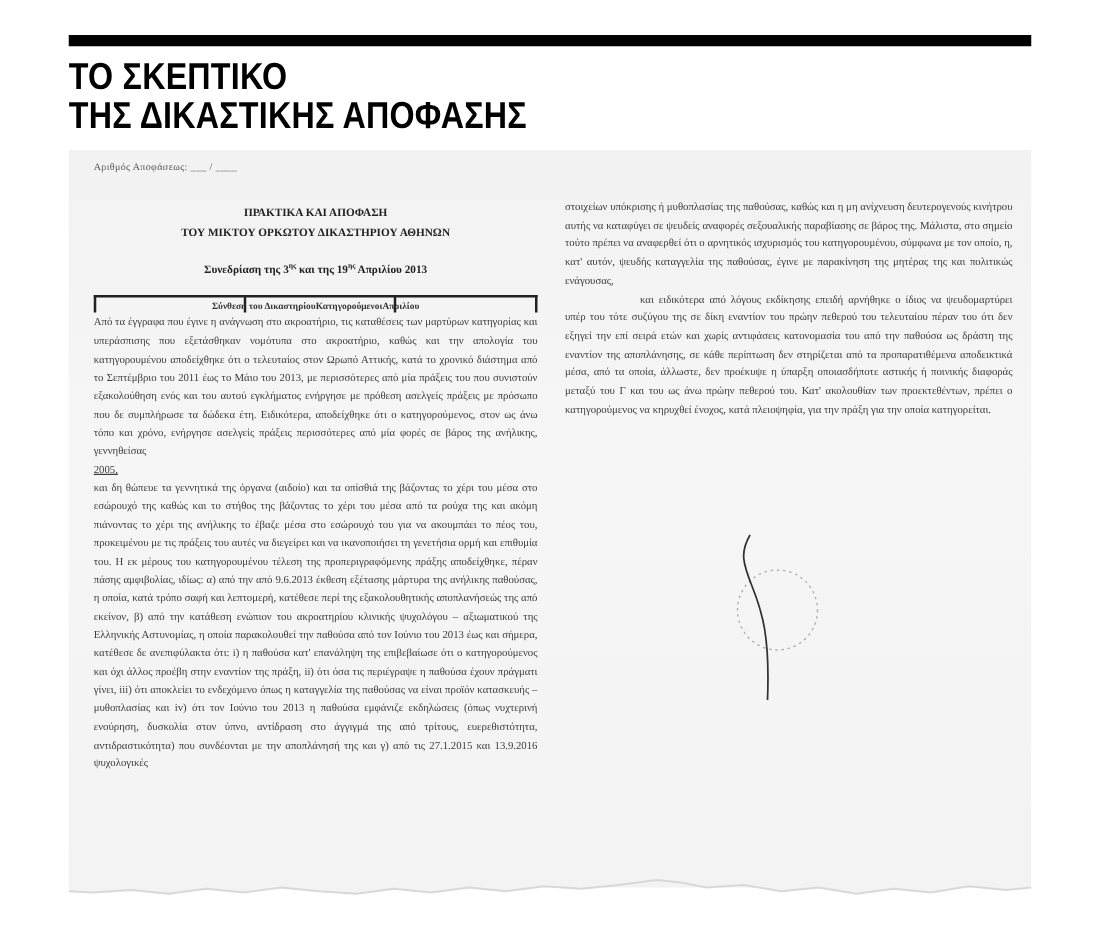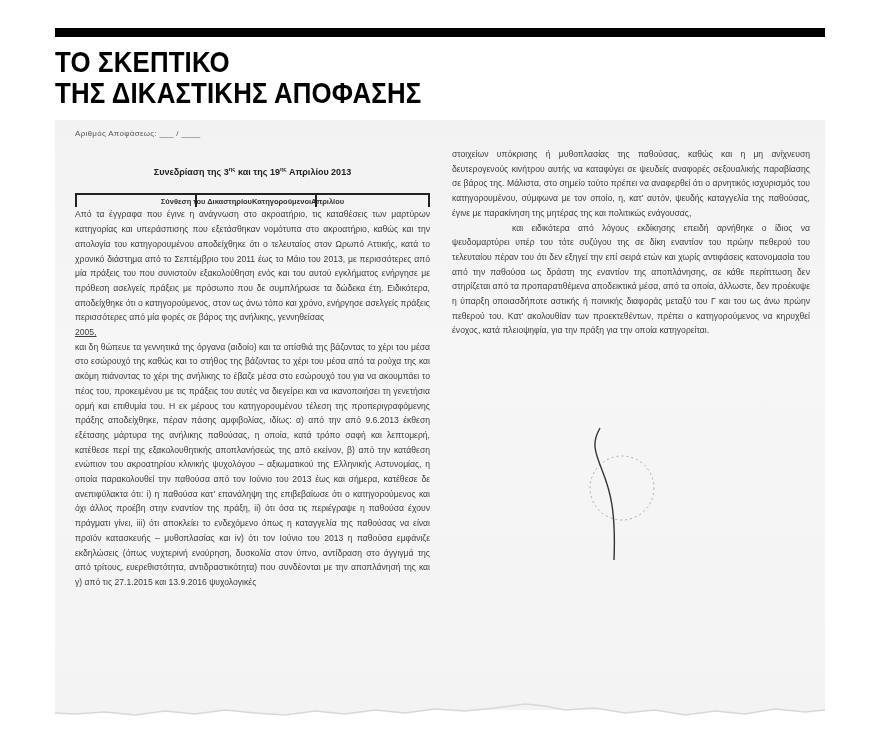--- a/index.html
+++ b/index.html
@@ -2,23 +2,23 @@
 <html><head>
 <meta charset="utf-8">
 <style>
   html, body { margin:0; padding:0; background:#ffffff; }
   body { width:880px; height:746px; position:relative; overflow:hidden; font-family:"Liberation Sans", sans-serif; }
   .topbar { position:absolute; left:55px; top:28px; width:770px; height:9px; background:#000; }
   .headline { position:absolute; left:55px; top:46px; margin:0; font-family:"Liberation Sans", sans-serif; font-weight:bold; font-size:30px; line-height:31px; color:#000; transform:scaleX(0.86); transform-origin:left top; letter-spacing:0.2px; }
   .headline span { display:block; }
   .paper { position:absolute; left:55px; top:120px; width:770px; height:590px; background:linear-gradient(#f2f2f2, #f6f6f6 40%, #f3f3f3); }
   .torn { position:absolute; left:55px; top:680px; width:770px; height:50px; }
-  .col { position:absolute; font-family:Liberation Sans, sans-serif; font-size:8.6px; line-height:14.7px; color:#3c3c3c; text-align:justify; }
+  .col { position:absolute; font-family:Liberation Serif, serif; font-size:8.6px; line-height:14.7px; color:#3c3c3c; text-align:justify; }
   .left { left:75px; width:355px; top:127px; }
-  .right { left:452px; width:358px; top:147px; }
+  .right { left:452px; width:358px; top:158px; }
   .case-no { font-size:8px; color:#555; letter-spacing:0.3px; margin-bottom:20px; filter:blur(0.5px); }
   .doc-title { text-align:center; font-weight:bold; color:#222; font-size:9px; line-height:16px; }
   .session { text-align:center; font-weight:bold; color:#222; font-size:9px; margin-top:12px; margin-bottom:14px; }
   .session sup { font-size:6px; }
   .table-head { position:relative; border-top:2px solid #222; height:10px; display:flex; justify-content:center; font-size:7.5px; color:#333; font-weight:bold; margin-bottom:2px; padding:0 6px; }
   .table-head:before, .table-head:after { content:""; }
   .vbar { position:absolute; top:-2px; width:2px; height:14px; background:#222; }
   .p { margin:0; }
   .indent { text-indent:60px; }
   .u { text-decoration:underline; }
@@ -36,20 +36,24 @@
 
 <div class="paper"></div>
 
 <svg class="torn" viewBox="0 0 770 50" preserveAspectRatio="none">
   <path d="M0,0 L770,0 L770,30 L750,32 L720,29 L690,34 L660,31 L630,35 L600,30 L570,33 L540,28 L510,30 L490,26 L470,24 L440,28 L410,31 L380,29 L350,33 L320,30 L290,34 L260,31 L230,35 L200,33 L170,30 L140,34 L110,31 L80,35 L50,32 L20,34 L0,33 Z" fill="#f3f3f3"></path>
   <path d="M0,33 L20,34 L50,32 L80,35 L110,31 L140,34 L170,30 L200,33 L230,35 L260,31 L290,34 L320,30 L350,33 L380,29 L410,31 L440,28 L470,24 L490,26 L510,30 L540,28 L570,33 L600,30 L630,35 L660,31 L690,34 L720,29 L750,32 L770,30" fill="none" stroke="#d8d8d8" stroke-width="1.5"></path>
 </svg>
 
 <div class="col left">
   <div class="case-no">Αριθμός Αποφάσεως: ___ / ____</div>
+  <div class="doc-title">
+    <div>ΠΡΑΚΤΙΚΑ ΚΑΙ ΑΠΟΦΑΣΗ</div>
+    <div>ΤΟΥ ΜΙΚΤΟΥ ΟΡΚΩΤΟΥ ΔΙΚΑΣΤΗΡΙΟΥ ΑΘΗΝΩΝ</div>
+  </div>
   <div class="session"><span>Συνεδρίαση της 3</span><sup>ης</sup><span> και της 19</span><sup>ης</sup><span> Απριλίου 2013</span></div>
   <div class="table-head">
     <span class="vbar" style="left:0"></span>
     <span>Σύνθεση του Δικαστηρίου</span>
     <span class="vbar" style="left:120px"></span>
     <span>Κατηγορούμενοι</span>
     <span class="vbar" style="left:240px"></span>
     <span>Απριλίου</span>
     <span class="vbar" style="right:0"></span>
   </div>

